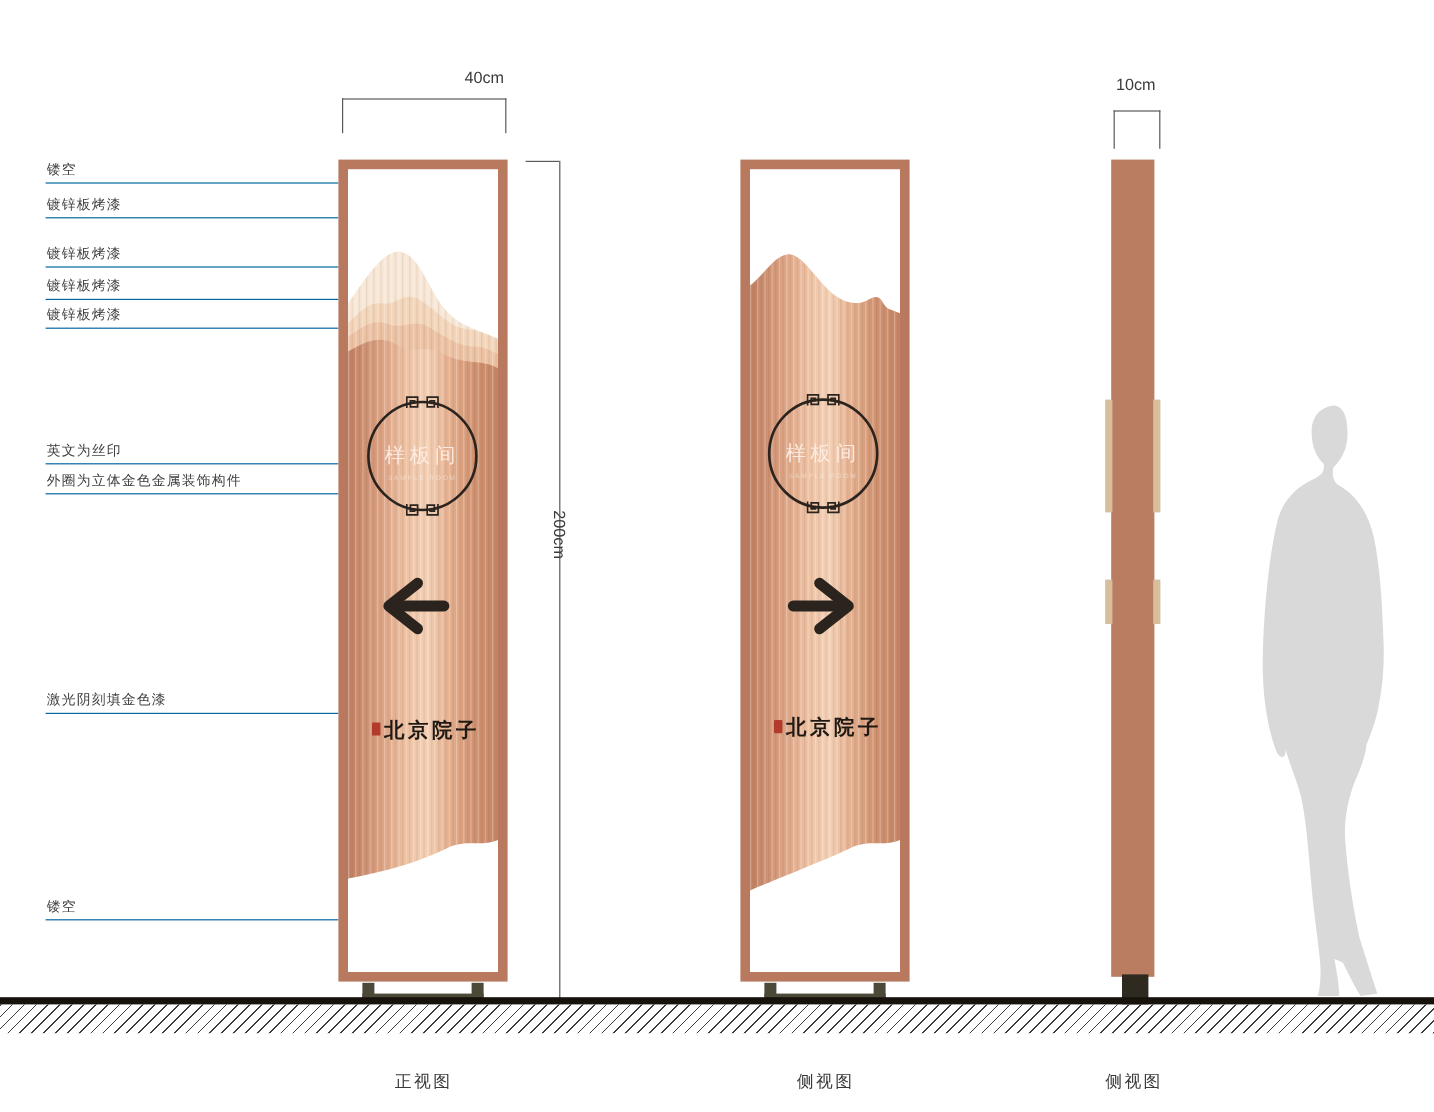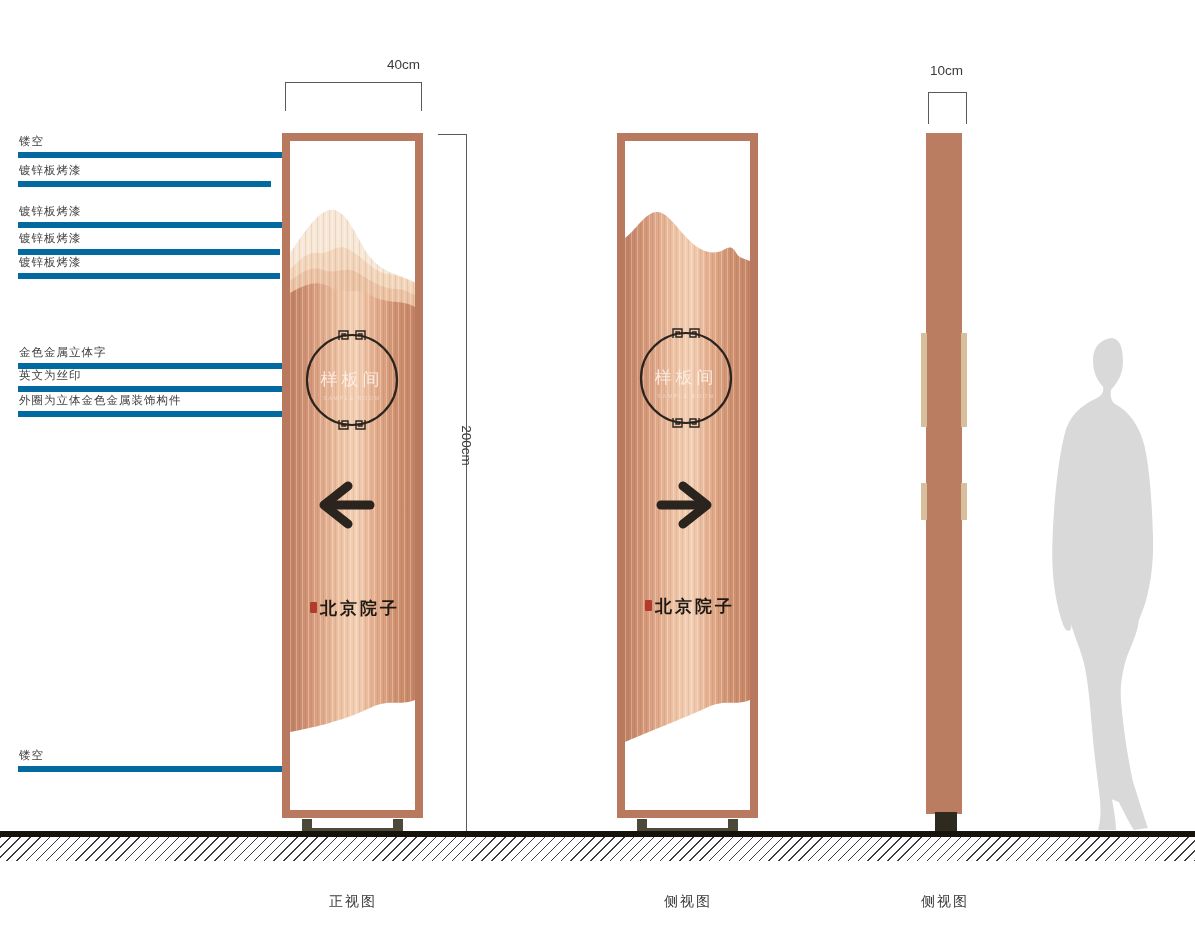--- a/index.html
+++ b/index.html
@@ -1,19 +1,19 @@
 <!DOCTYPE html>
 <html><head>
 <meta charset="utf-8">
 <style>
   html,body{margin:0;padding:0;background:#ffffff;}
   #canvas{position:relative;width:1195px;height:927px;background:#fff;overflow:hidden;
           font-family:"Liberation Sans","DejaVu Sans",sans-serif;}
   .abs{position:absolute;}
-  .callout{position:absolute;left:18px;border-bottom:6px solid #0369a1;height:20px;}
+  .callout{position:absolute;left:38px;border-bottom:1px solid #0369a1;height:20px;}
   .callout span{position:absolute;left:1px;bottom:3px;font-size:11.5px;color:#3f3f3f;
                 letter-spacing:1px;white-space:nowrap;}
   .dim-text{font-size:13.5px;color:#3c3c3c;}
   .view-label{position:absolute;font-size:14px;color:#3a3a3a;letter-spacing:2px;
               transform:translateX(-50%);}
   .frame{position:absolute;top:133px;width:141px;height:685px;box-sizing:border-box;
          border:8px solid #b8795e;background:#ffffff;}
   .stand{position:absolute;background:#4d4939;}
   .ground-line{position:absolute;left:0;top:831px;width:1195px;height:6px;background:#17120c;}
   .ground-hatch{position:absolute;left:0;top:837px;width:1195px;height:24px;
@@ -33,28 +33,28 @@
     </div>
   <div class="callout" style="top:202px;width:292px;">
     <span>镀锌板烤漆</span>
     </div>
   <div class="callout" style="top:229px;width:262px;">
     <span>镀锌板烤漆</span>
     </div>
   <div class="callout" style="top:253px;width:262px;">
     <span>镀锌板烤漆</span>
     </div>
-  <div class="callout" style="top:343px;width:300px;">
-    <span>金色金属立体字</span>
-    </div>
   <div class="callout" style="top:366px;width:303px;">
     <span>英文为丝印</span>
     </div>
   <div class="callout" style="top:391px;width:286px;">
     <span>外圈为立体金色金属装饰构件</span>
+    </div>
+  <div class="callout" style="top:574px;width:310px;">
+    <span>激光阴刻填金色漆</span>
     </div>
   <div class="callout" style="top:746px;width:273px;">
     <span>镂空</span>
     </div>
 
   <div class="abs dim-text" style="left:285px;top:57px;width:135px;text-align:right;">40cm</div>
   <div class="abs" style="left:285px;top:82px;width:135px;height:28px;
        border-left:1px solid #5a5a5a;border-top:1px solid #5a5a5a;border-right:1px solid #5a5a5a;"></div>
 
   <div class="abs dim-text" style="left:928px;top:63px;width:37px;text-align:center;">10cm</div>

